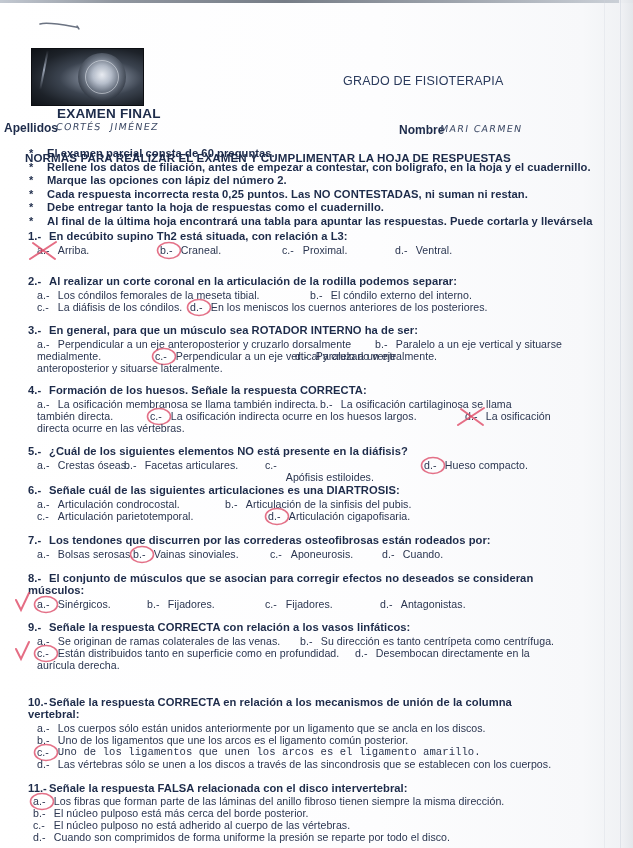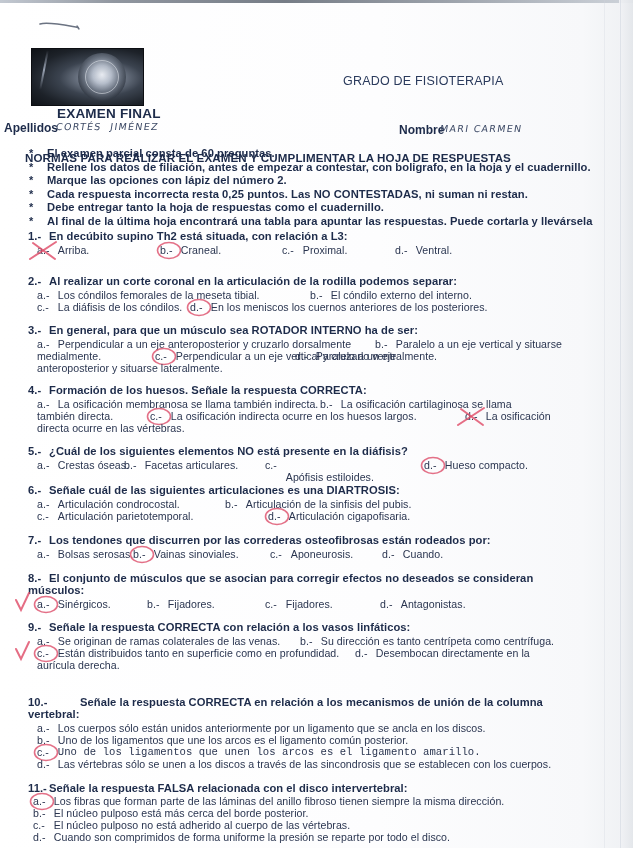--- a/index.html
+++ b/index.html
@@ -288,21 +288,21 @@
       </div>
       <div class="ink" style="left: 32px; top: 644px;">
         <svg width="40" height="20" viewBox="0 0 40 20">
           <ellipse class="ink-circle" cx="14" cy="9.5" rx="11.5" ry="8"></ellipse>
         </svg>
       </div>
       <div class="t o" style="left: 355px; top: 648px;">d.-</div>
       <div class="t o" style="left: 375.8px; top: 648px;">Desembocan directamente en la</div>
       <div class="t o" style="left: 37px; top: 660px;">aurícula derecha.</div>
       <div class="t q" style="left: 28px; top: 697px;">10.-</div>
-      <div class="t q" style="left: 49px; top: 697px; margin-left: 31px;">Señale la respuesta CORRECTA en relación a los mecanismos de unión de la columna</div>
+      <div class="t q" style="left: 49px; top: 697px;">Señale la respuesta CORRECTA en relación a los mecanismos de unión de la columna</div>
       <div class="t q" style="left: 28px; top: 709px;">vertebral:</div>
       <div class="t o" style="left: 37px; top: 723px;">a.-</div>
       <div class="t o" style="left: 57.8px; top: 723px;">Los cuerpos sólo están unidos anteriormente por un ligamento que se ancla en los discos.</div>
       <div class="t o" style="left: 37px; top: 735px;">b.-</div>
       <div class="t o" style="left: 57.8px; top: 735px;">Uno de los ligamentos que une los arcos es el ligamento común posterior.</div>
       <div class="t o" style="left: 37px; top: 747px;">c.-</div>
       <div class="t o" style="left: 57.8px; top: 747px; font-family: Liberation Mono, monospace;">Uno de los ligamentos que unen los arcos es el ligamento amarillo.</div>
       <div class="ink" style="left: 32px; top: 743px;">
         <svg width="40" height="20" viewBox="0 0 40 20">
           <ellipse class="ink-circle" cx="14" cy="9.5" rx="11.5" ry="8"></ellipse>

